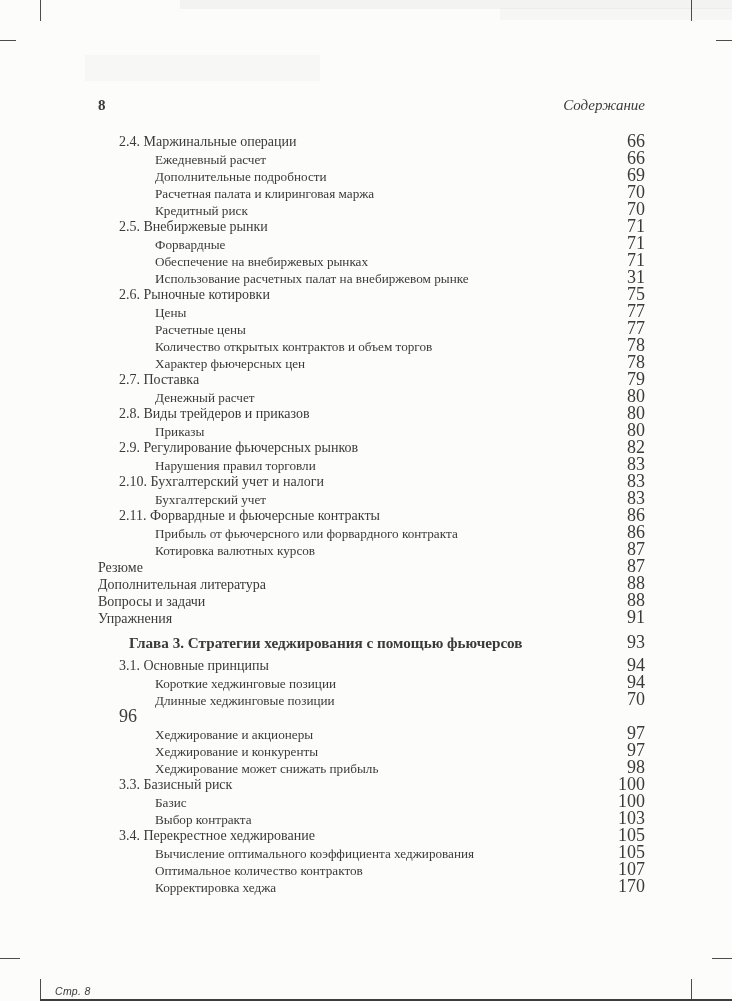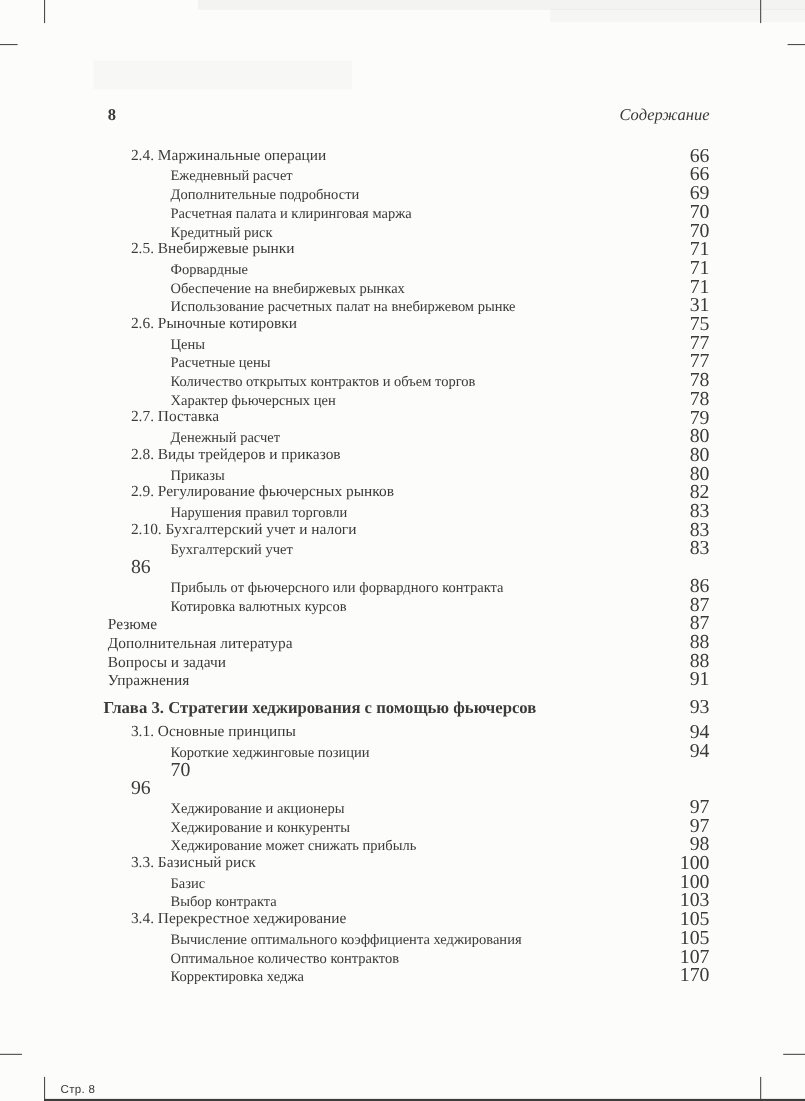--- a/index.html
+++ b/index.html
@@ -39,27 +39,27 @@
   .row{
     display:flex;justify-content:space-between;align-items:baseline;
     height:17px;line-height:17px;font-size:14px;white-space:nowrap;
   }
   .row .pg{font-size:18px;font-weight:normal;}
   .row.lvl0{padding-left:4px;}
   .row.lvl1{padding-left:25px;align-items:center;}
   .row.lvl2{padding-left:61px;font-size:13.2px;}
   .row.chapter{
     padding-left:0;font-weight:bold;font-size:15.2px;
-    height:20px;line-height:20px;margin-top:6px;margin-bottom:5px;
+    height:20px;line-height:20px;margin-top:6px;margin-bottom:5px;margin-left:35px;
   }
   
   .footer{
     position:absolute;left:55px;top:985px;
     font-family:"Liberation Sans","DejaVu Sans",sans-serif;
-    font-size:10.5px;color:#3a3a3a;letter-spacing:0.3px;
+    font-size:10.5px;color:#3a3a3a;letter-spacing:0.3px;font-style:italic;
   }
 </style>
 </head>
 <body>
 
 <div class="page">
 
   <div class="noise n1"></div>
   <div class="noise n2"></div>
   <div class="noise n3"></div>
@@ -162,20 +162,21 @@
       </div>
       <div class="row lvl1">
         <span class="lbl">2.10. Бухгалтерский учет и налоги</span>
         <span class="pg">83</span>
       </div>
       <div class="row lvl2">
         <span class="lbl">Бухгалтерский учет</span>
         <span class="pg">83</span>
       </div>
       <div class="row lvl1">
+        <span class="lbl">2.11. Форвардные и фьючерсные контракты</span>
         <span class="pg">86</span>
       </div>
       <div class="row lvl2">
         <span class="lbl">Прибыль от фьючерсного или форвардного контракта</span>
         <span class="pg">86</span>
       </div>
       <div class="row lvl2">
         <span class="lbl">Котировка валютных курсов</span>
         <span class="pg">87</span>
       </div>
@@ -201,20 +202,21 @@
       </div>
       <div class="row lvl1">
         <span class="lbl">3.1. Основные принципы</span>
         <span class="pg">94</span>
       </div>
       <div class="row lvl2">
         <span class="lbl">Короткие хеджинговые позиции</span>
         <span class="pg">94</span>
       </div>
       <div class="row lvl2">
+        <span class="lbl">Длинные хеджинговые позиции</span>
         <span class="pg">70</span>
       </div>
       <div class="row lvl1">
         <span class="pg">96</span>
       </div>
       <div class="row lvl2">
         <span class="lbl">Хеджирование и акционеры</span>
         <span class="pg">97</span>
       </div>
       <div class="row lvl2">

